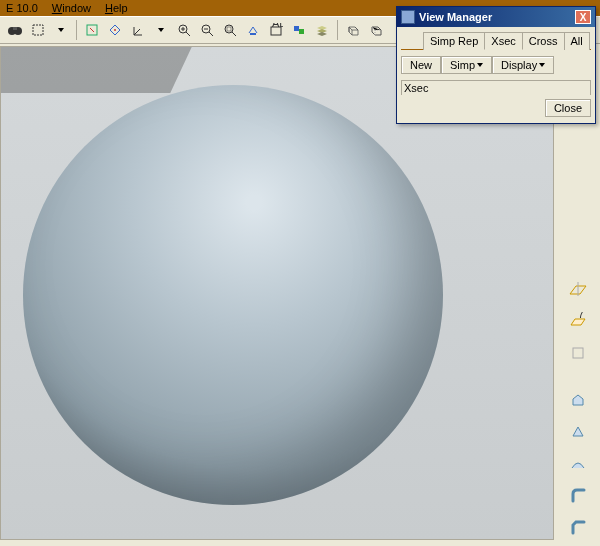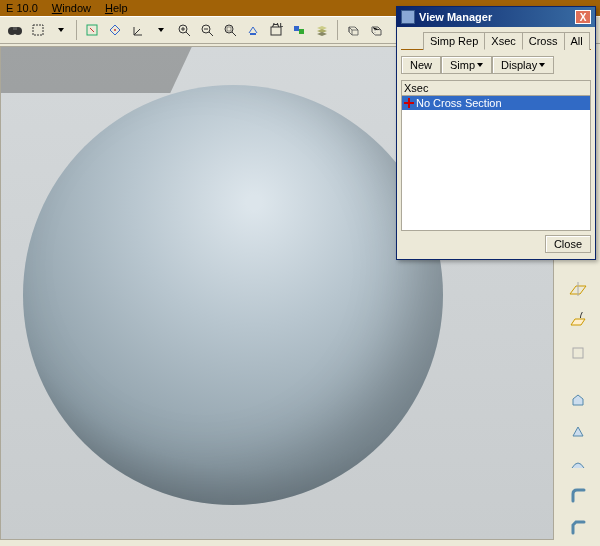--- a/index.html
+++ b/index.html
@@ -213,25 +213,19 @@
       <div class="win-btn">
           <span>Simp</span>
           <span class="arrow-down"></span>
         </div>
       <div class="win-btn">
           <span>Display</span>
           <span class="arrow-down"></span>
         </div>
     </div>
     <div class="names-hdr">Xsec</div>
-    <div class="listbox">
-      <div class="list-item">
-        <span class="cross-ico"></span>
-        <span>No Cross Section</span>
-      </div>
-    </div>
     <div class="dlg-foot">
       <div class="win-btn">
           <span>Close</span>
         </div>
     </div>
   </div>
 </div>
 
 </body></html>

